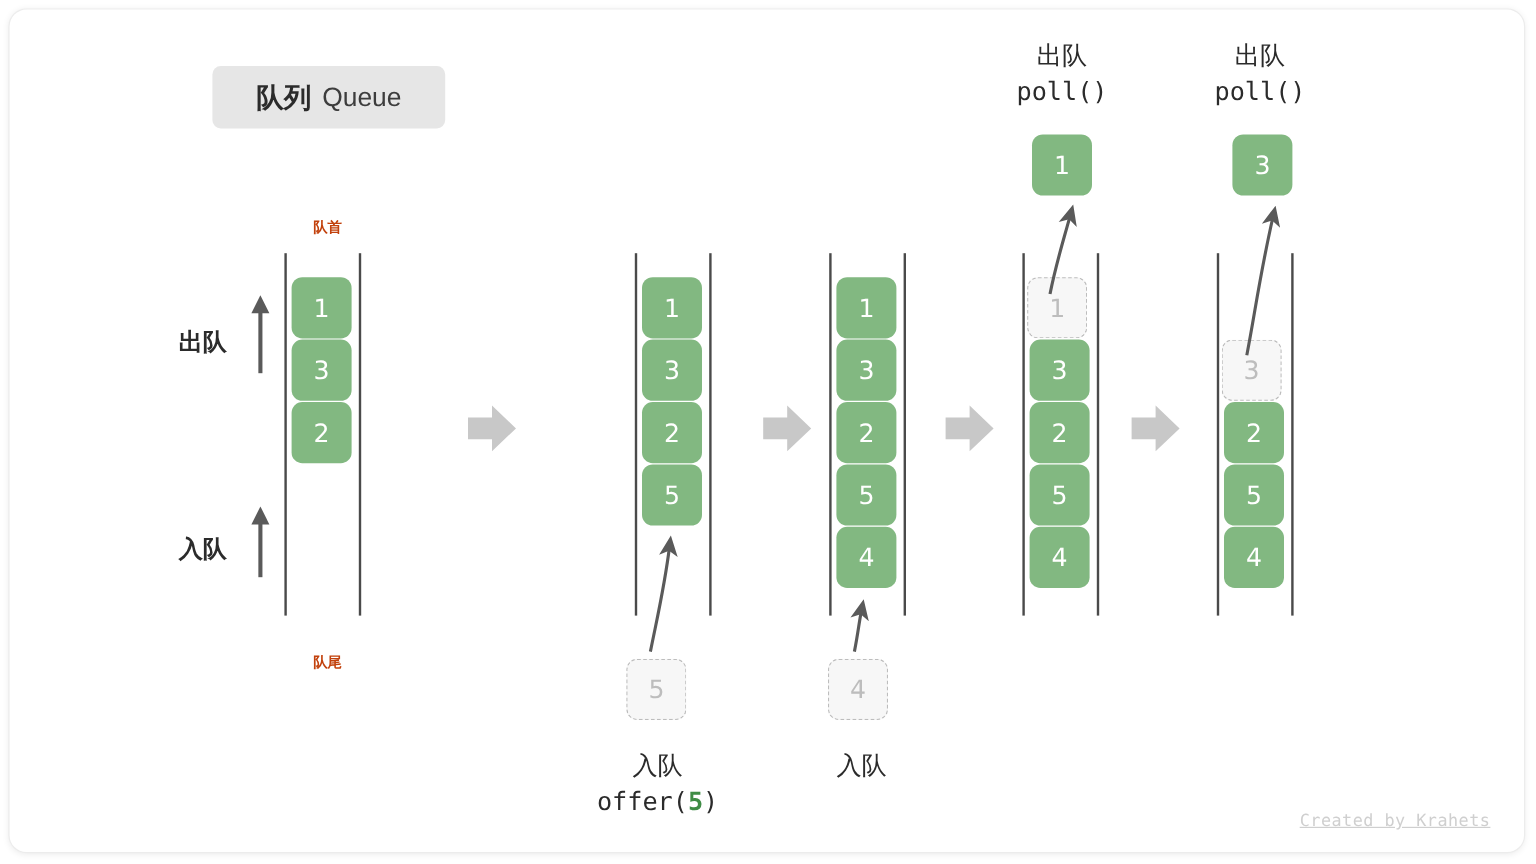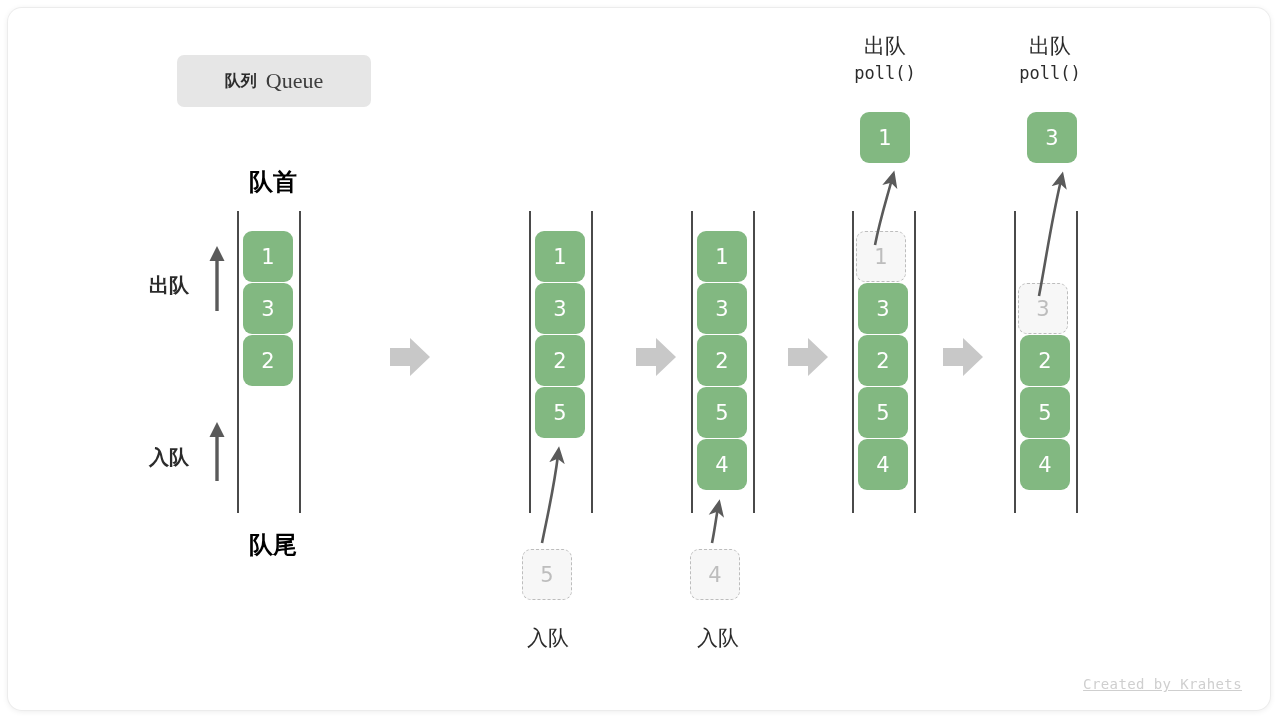--- a/index.html
+++ b/index.html
@@ -22,38 +22,38 @@
   
   #title-badge {
     left: 169px; top: 47px;
     width: 194px; height: 52px;
     background: #e6e6e6;
     border-radius: 7px;
     display: flex; align-items: center; justify-content: center;
     gap: 9px;
   }
   #title-badge .cn {
-    font-size: 16px; font-weight: bold; color: #2b2b2b;
+    font-size: 23px; font-weight: bold; color: #2b2b2b;
     font-family: "DejaVu Sans", "Liberation Sans", sans-serif;
   }
   #title-badge .en {
     font-size: 22px; color: #3d3d3d;
-    font-family: Liberation Serif, serif;
+    font-family: Liberation Sans, sans-serif;
   }
 
   
   .side-label {
     font-size: 20px; font-weight: bold; color: #2b2b2b;
     font-family: "DejaVu Sans", "Liberation Sans", sans-serif;
     white-space: nowrap;
   }
   .head-tail-label {
-    font-size: 24px; font-weight: bold; color: #000000;
-    font-family: "DejaVu Sans", "Liberation Sans", sans-serif;
-    text-align: center; white-space: nowrap;
+    font-size: 12px; font-weight: bold; color: #c2410c;
+    font-family: "DejaVu Sans", "Liberation Sans", sans-serif;
+    text-align: center; white-space: nowrap; margin-top: 15px;
   }
 
   
   .rail {
     width: 1.6px;
     background: #4a4a4a;
   }
 
   
   .cell {
@@ -84,21 +84,21 @@
     line-height: 1.45;
     white-space: nowrap;
   }
   .op-caption .cn {
     display: block;
     font-size: 21px; color: #2b2b2b;
     font-family: "DejaVu Sans", "Liberation Sans", sans-serif;
   }
   .op-caption .code {
     display: block;
-    font-size: 17px; color: #2b2b2b;
+    font-size: 21px; color: #2b2b2b;
     font-family: "DejaVu Sans Mono", "Liberation Mono", monospace;
   }
   .op-caption .code .arg { color: #3f8c45; font-weight: bold; }
 
   
   #credit {
     right: 28px; bottom: 18px;
     font-size: 14px; color: #cfcfcf;
     font-family: "DejaVu Sans Mono", "Liberation Mono", monospace;
     letter-spacing: .4px;
@@ -132,20 +132,21 @@
   <div class="abs rail" style="left:521px; top:203px; height:302px;"></div>
   <div class="abs rail" style="left:583px; top:203px; height:302px;"></div>
   <div class="abs cell filled" style="left:527px; top:223px;">1</div>
   <div class="abs cell filled" style="left:527px; top:275px;">3</div>
   <div class="abs cell filled" style="left:527px; top:327px;">2</div>
   <div class="abs cell filled" style="left:527px; top:379px;">5</div>
 
   <div class="abs cell ghost" style="left:514px; top:541px;">5</div>
   <div class="abs op-caption" style="left:440px; top:615px; width:200px;">
     <span class="cn">入队</span>
+    <span class="code"><span>offer(</span><span class="arg">5</span><span>)</span></span>
   </div>
 
   <div class="abs rail" style="left:683px; top:203px; height:302px;"></div>
   <div class="abs rail" style="left:745px; top:203px; height:302px;"></div>
   <div class="abs cell filled" style="left:689px; top:223px;">1</div>
   <div class="abs cell filled" style="left:689px; top:275px;">3</div>
   <div class="abs cell filled" style="left:689px; top:327px;">2</div>
   <div class="abs cell filled" style="left:689px; top:379px;">5</div>
   <div class="abs cell filled" style="left:689px; top:431px;">4</div>
   <div class="abs cell ghost" style="left:682px; top:541px;">4</div>

